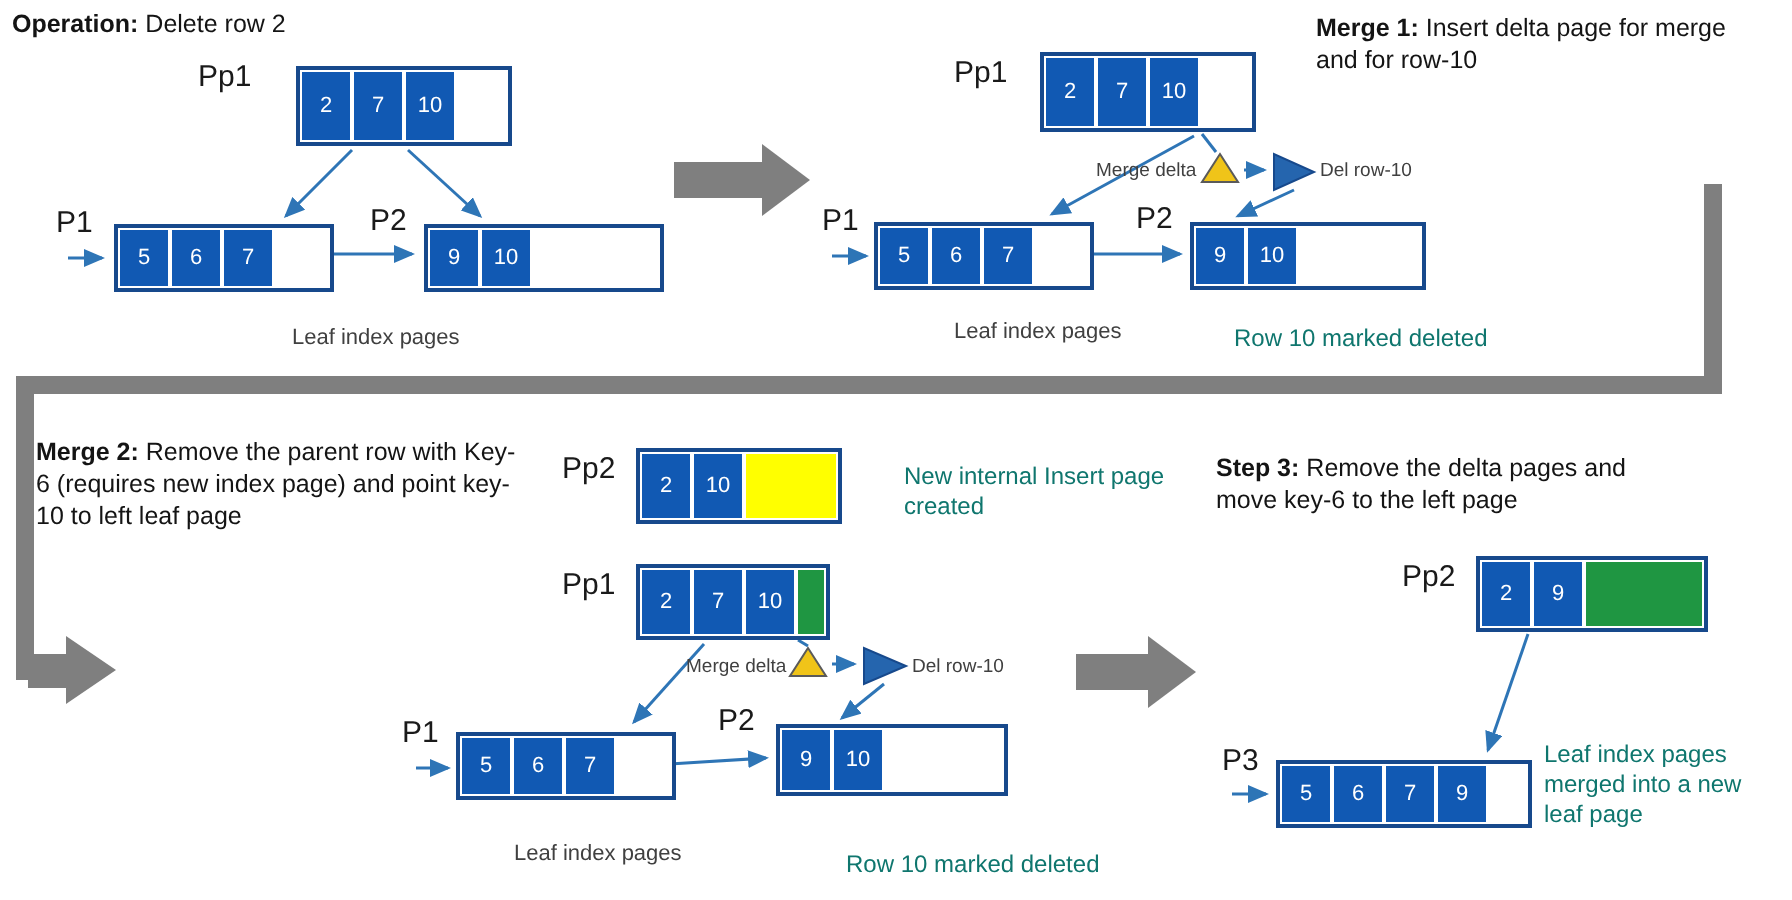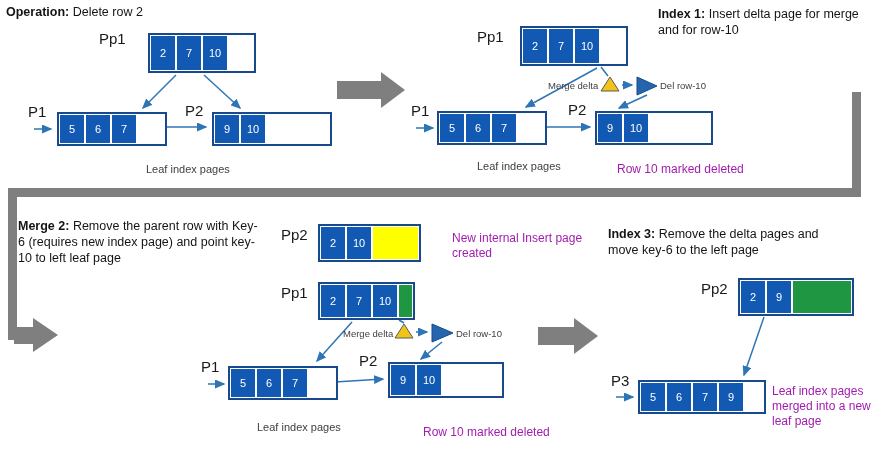--- a/index.html
+++ b/index.html
@@ -3,21 +3,21 @@
 <meta charset="utf-8">
 <style>
   html,body{margin:0;padding:0}
   body{width:896px;height:450px;position:relative;font-family:"Liberation Sans",sans-serif;background:#ffffff;overflow:hidden}
   .abs{position:absolute}
   .title{font-size:12.5px;color:#141414;line-height:1.28}
   .title b{font-weight:bold}
   .pglabel{font-size:15px;color:#1a1a1a}
   .caption{font-size:11px;color:#404040}
   .tiny{font-size:9.5px;color:#404040;white-space:nowrap}
-  .note{font-size:12px;color:#a21caf;line-height:1.25}
+  .note{font-size:12px;color:#0f766e;line-height:1.25}
   .page{position:absolute;display:flex;gap:2px;padding:1px;border:2px solid #17498c;background:#fff;box-sizing:border-box}
   .cell{display:flex;align-items:center;justify-content:center;background:#1159b3;color:#fff;font-size:11px}
   .cell.empty{background:#fff}
   .cell.yellow{background:#ffff00}
   .cell.green{background:#1f9642}
   .gbar{background:#7f7f7f}
   .tri-r{width:0;height:0}
   svg.overlay{position:absolute;left:0;top:0;pointer-events:none}
   svg.overlay line{stroke:#2e75b6;stroke-width:1.5}
   .d-yellow{fill:#f0c419;stroke:#5a5a5a;stroke-width:1}
@@ -95,21 +95,21 @@
 <div class="abs pglabel" style="left:185px;top:102px">P2</div>
 <div class="page" style="left:212px;top:112px;height:34px">
   <span class="cell" style="width:24px">9</span>
   <span class="cell" style="width:24px">10</span>
   <span class="cell empty" style="width:62px"></span>
 </div>
 
 <div class="abs caption" style="left:146px;top:163px">Leaf index pages</div>
 
 <div class="abs title" style="left:658px;top:6px;width:215px">
-  <b>Index 1:</b><span> Insert delta page for merge and for row-10</span>
+  <b>Merge 1:</b><span> Insert delta page for merge and for row-10</span>
 </div>
 
 <div class="abs pglabel" style="left:477px;top:28px">Pp1</div>
 <div class="page" style="left:520px;top:26px;height:40px">
   <span class="cell" style="width:24px">2</span>
   <span class="cell" style="width:24px">7</span>
   <span class="cell" style="width:24px">10</span>
   <span class="cell empty" style="width:24px"></span>
 </div>
 
@@ -169,32 +169,32 @@
 <div class="page" style="left:388px;top:362px;height:36px">
   <span class="cell" style="width:24px">9</span>
   <span class="cell" style="width:24px">10</span>
   <span class="cell empty" style="width:58px"></span>
 </div>
 
 <div class="abs caption" style="left:257px;top:421px">Leaf index pages</div>
 <div class="abs note" style="left:423px;top:425px">Row 10 marked deleted</div>
 
 <div class="abs title" style="left:608px;top:226px;width:235px">
-  <b>Index 3:</b><span> Remove the delta pages and move key-6 to the left page</span>
+  <b>Step 3:</b><span> Remove the delta pages and move key-6 to the left page</span>
 </div>
 
 <div class="abs pglabel" style="left:701px;top:280px">Pp2</div>
 <div class="page" style="left:738px;top:278px;height:38px">
   <span class="cell" style="width:24px">2</span>
   <span class="cell" style="width:24px">9</span>
   <span class="cell green" style="width:58px"></span>
 </div>
 
 <div class="abs pglabel" style="left:611px;top:372px">P3</div>
 <div class="page" style="left:638px;top:380px;height:34px">
   <span class="cell" style="width:24px">5</span>
   <span class="cell" style="width:24px">6</span>
   <span class="cell" style="width:24px">7</span>
   <span class="cell" style="width:24px">9</span>
   <span class="cell empty" style="width:18px"></span>
 </div>
 
-<div class="abs note" style="left:772px;top:384px;width:112px">Leaf index pages merged into a new leaf page</div>
+<div class="abs note" style="left:772px;top:370px;width:112px">Leaf index pages merged into a new leaf page</div>
 
 </body></html>

